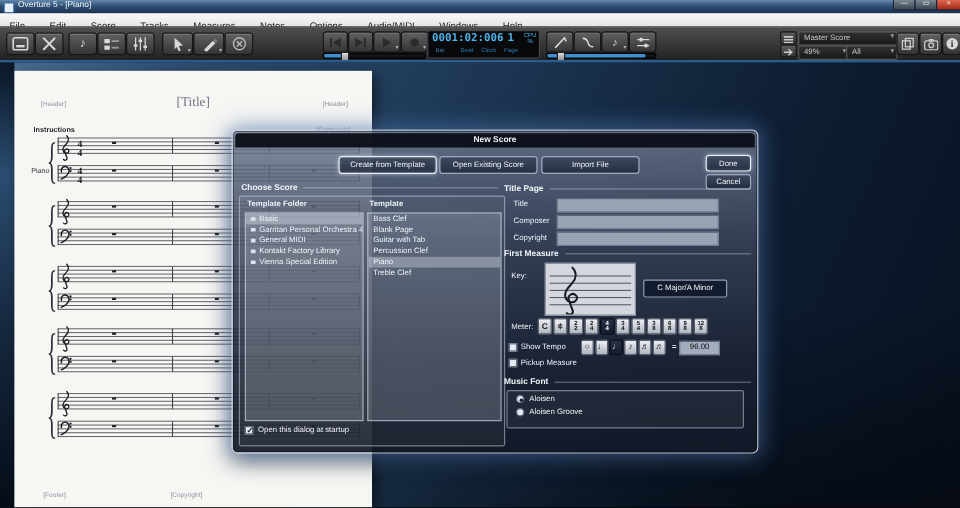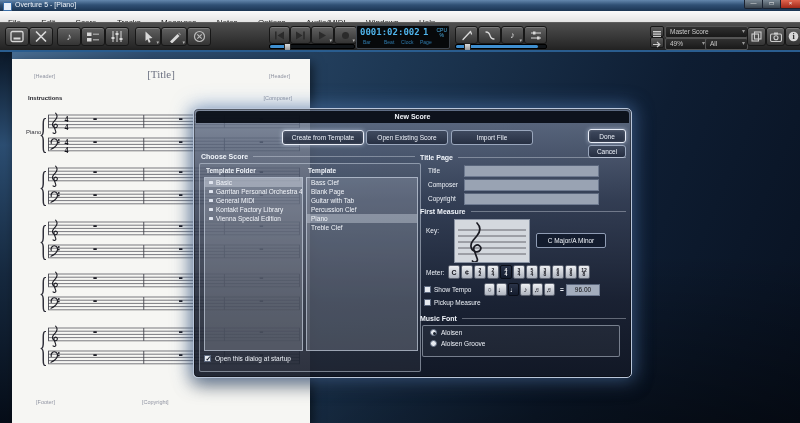--- a/index.html
+++ b/index.html
@@ -47,21 +47,21 @@
     background:
       radial-gradient(130% 110% at 88% 115%, rgba(0,0,0,.6), rgba(0,0,0,0) 55%),
       linear-gradient(113deg,#4a6f94 0%,#2e4d6f 16%,#1d3753 42%,#0e1d32 72%,#081120 100%);
     border-top:2px solid #2a5d8f;box-sizing:border-box;}
   .main::before{content:'';position:absolute;left:0;top:0;width:12px;height:100%;
     background:linear-gradient(#0b1828,#2c4e72 25%,#16293f 60%,#060d18);}
 
   
   .page{position:absolute;left:12px;top:7px;width:298px;height:364px;background:#f6f6f3;
     box-shadow:3px 4px 10px rgba(0,0,0,.55);}
-  .ptxt{position:absolute;white-space:nowrap;}
+  .ptxt{position:absolute;white-space:nowrap;margin-top:11px;}
   .ptitle{font-family:"Liberation Serif",serif;font-size:11px;color:#6e7383;}
   .phead{font-size:5.5px;color:#9094a2;}
   .pinstr{font-size:6px;font-weight:bold;color:#26262c;}
   .system{position:absolute;left:36px;width:252px;height:40px;}
   .stf{position:absolute;left:0;width:252px;height:22px;}
   .brace{position:absolute;left:-9px;top:1px;font-family:"Liberation Serif",serif;font-size:40px;line-height:37px;
     color:#2e2e38;transform:scale(.45,1.04);transform-origin:left top;}
 
   
   .dialog{position:absolute;left:193px;top:56px;width:437px;height:268px;border-radius:5px;
@@ -225,21 +225,21 @@
           </svg>
         </span>
       <span class="caret">▾</span>
     </div>
     <div class="hslider" style="left:269px;top:21px;width:84px;">
       <span class="hfill" style="width:20px;"></span>
         <span class="hknob" style="left:14px;"></span>
     </div>
 
     <div class="lcd">
-      <span class="lcddig"><span>0001</span>:<span>02</span>:<span>002</span></span>
+      <span class="lcddig"><span>0001</span>:<span>02</span>:<span>006</span></span>
       <span class="lcdpage">1</span>
       <span class="lcdlab" style="left:6px;">Bar</span>
       <span class="lcdlab" style="left:27px;">Beat</span>
       <span class="lcdlab" style="left:44px;">Clock</span>
       <span class="lcdlab" style="left:63px;">Page</span>
       <span class="cpu"><span>CPU</span><br><span>%</span></span>
     </div>
 
     <div class="tbtn" style="left:455px;top:3px;width:21px;height:16px;">
       <span>

